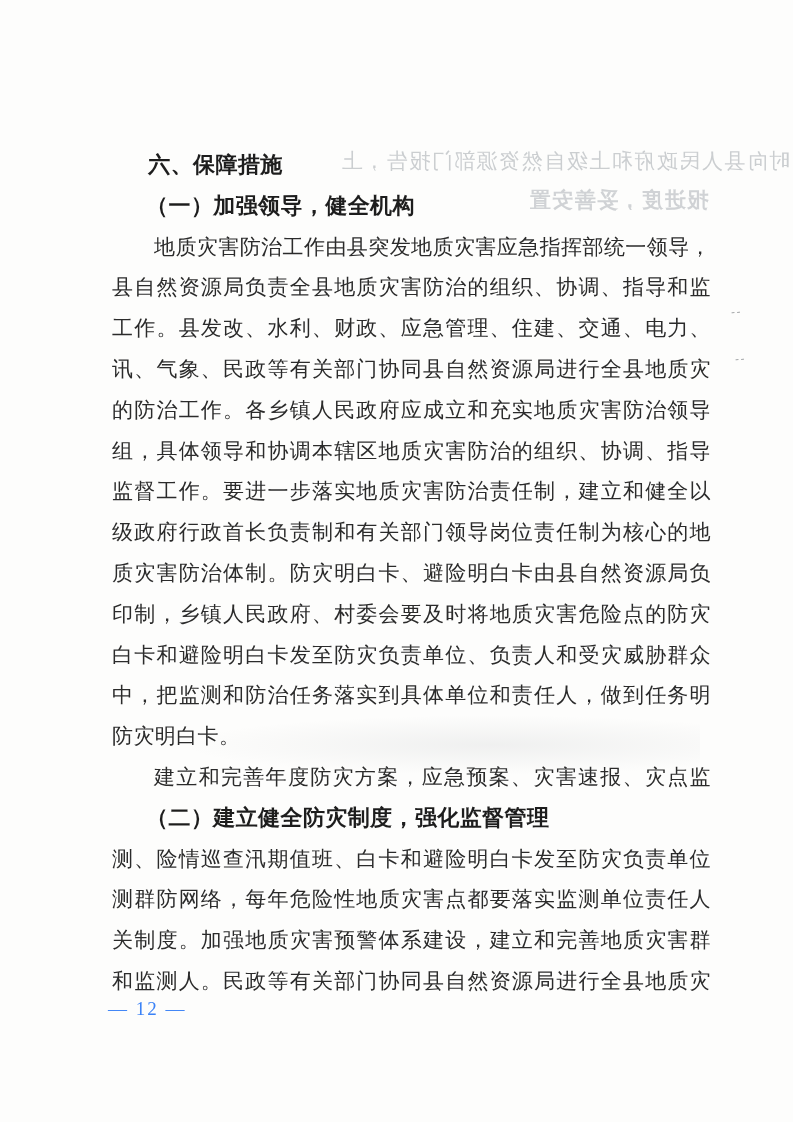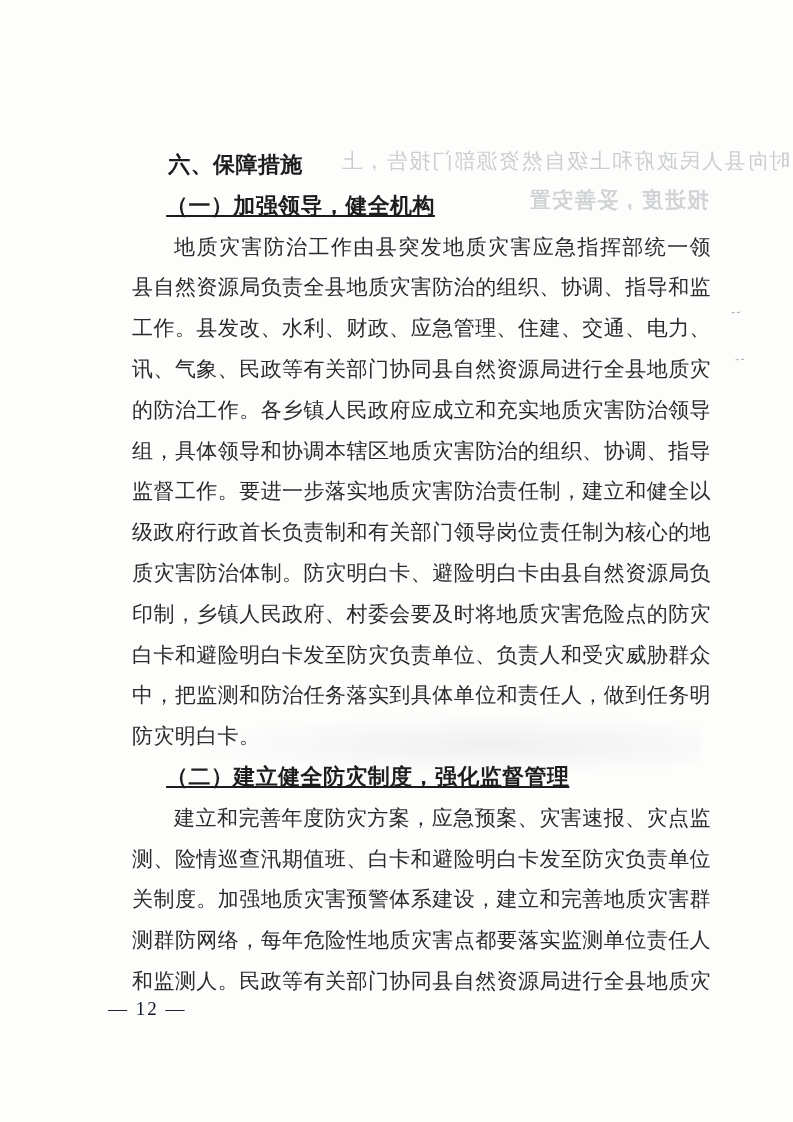--- a/index.html
+++ b/index.html
@@ -18,46 +18,44 @@
   }
   .line {
     font-size:21px;
     line-height:40.8px;
     height:40.8px;
     letter-spacing:0.4px;
     text-align:justify;
     text-align-last:justify;
     text-justify:inter-character;
     overflow:hidden;
-    margin-left:20px;
   }
   .heading-section {
     font-family:"Liberation Sans","DejaVu Sans",sans-serif;
     font-weight:bold;
     font-size:22px;
     color:#1d1d1d;
     text-align-last:left;
     text-indent:1.65em;
   }
   .heading-sub {
     font-weight:bold;
     font-size:22px;
     color:#1d1d1d;
     text-align-last:left;
     text-indent:1.55em;
-    text-decoration:underline;
   }
   .indent { text-indent:2em; }
   .short { text-align-last:left; }
   .footer {
     position:absolute;
     left:108px; top:998px;
     font-size:19px;
     letter-spacing:2px;
-    color:#0f172a;
+    color:#3b82f6;
   }
   
   .bleed {
     position:absolute;
     transform:scaleX(-1);
     color:#9aa0a6;
     opacity:0.55;
     font-size:21px;
     letter-spacing:1.5px;
     filter:blur(0.5px);
@@ -107,26 +105,26 @@
     <div class="line">的防治工作。各乡镇人民政府应成立和充实地质灾害防治领导小</div>
     <div class="line">组，具体领导和协调本辖区地质灾害防治的组织、协调、指导和</div>
     <div class="line">监督工作。要进一步落实地质灾害防治责任制，建立和健全以各</div>
     <div class="line">级政府行政首长负责制和有关部门领导岗位责任制为核心的地</div>
     <div class="line">质灾害防治体制。防灾明白卡、避险明白卡由县自然资源局负责</div>
     <div class="line">印制，乡镇人民政府、村委会要及时将地质灾害危险点的防灾明</div>
     <div class="line">白卡和避险明白卡发至防灾负责单位、负责人和受灾威胁群众手</div>
     <div class="line">中，把监测和防治任务落实到具体单位和责任人，做到任务明确、</div>
     <div class="line short">防灾明白卡。</div>
 
+    <div class="line indent">建立和完善年度防灾方案，应急预案、灾害速报、灾点监</div>
+
     <div class="line heading-sub">（二）建立健全防灾制度，强化监督管理</div>
-
-    <div class="line indent">建立和完善年度防灾方案，应急预案、灾害速报、灾点监</div>
     <div class="line">测、险情巡查汛期值班、白卡和避险明白卡发至防灾负责单位</div>
+    <div class="line">测群防网络，每年危险性地质灾害点都要落实监测单位责任人</div>
     <div class="line">关制度。加强地质灾害预警体系建设，建立和完善地质灾害群</div>
-    <div class="line">测群防网络，每年危险性地质灾害点都要落实监测单位责任人</div>
     <div class="line">和监测人。民政等有关部门协同县自然资源局进行全县地质灾害</div>
 
   </main>
 
   <footer class="footer">
     <span>— 12 —</span>
   </footer>
 
 </div>
 

